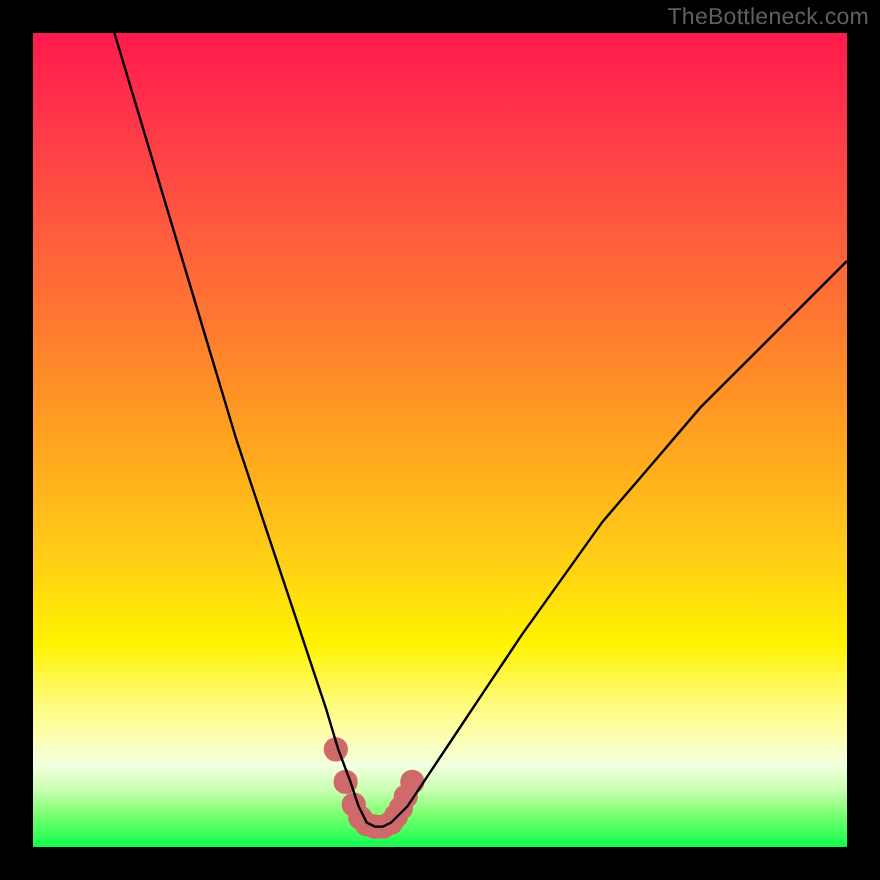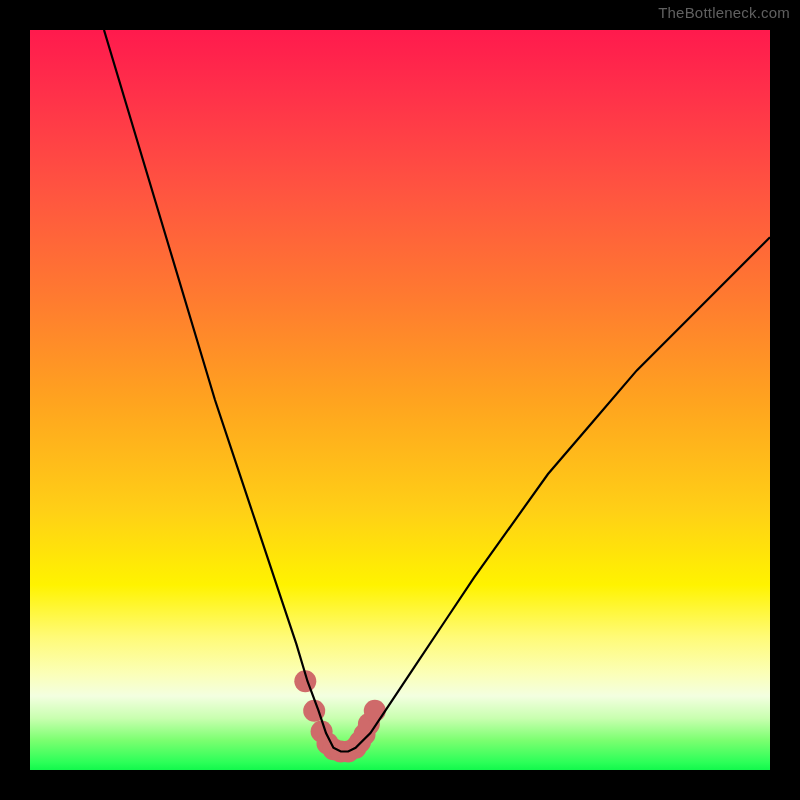--- a/index.html
+++ b/index.html
@@ -41,21 +41,21 @@
       #7bff70 96%,
       #2bff58 99%,
       #12f84c 100%
     );
   }
   .watermark {
     position: absolute;
     top: 4px;
     right: 10px;
     color: #606060;
-    font-size: 15px;
+    font-size: 21px;
     font-weight: 500;
     letter-spacing: 0.2px;
     user-select: none;
   }
   svg.curve {
     position: absolute;
     left: 0;
     top: 0;
     width: 740px;
     height: 740px;

